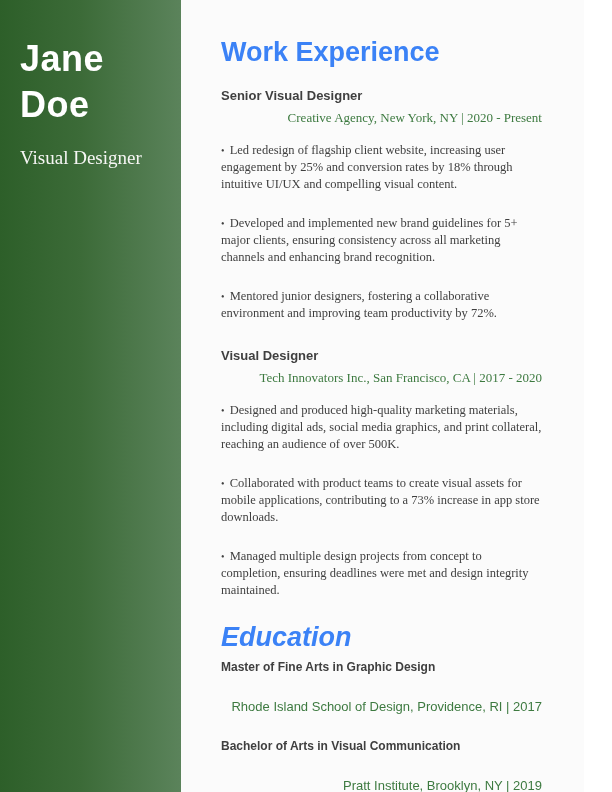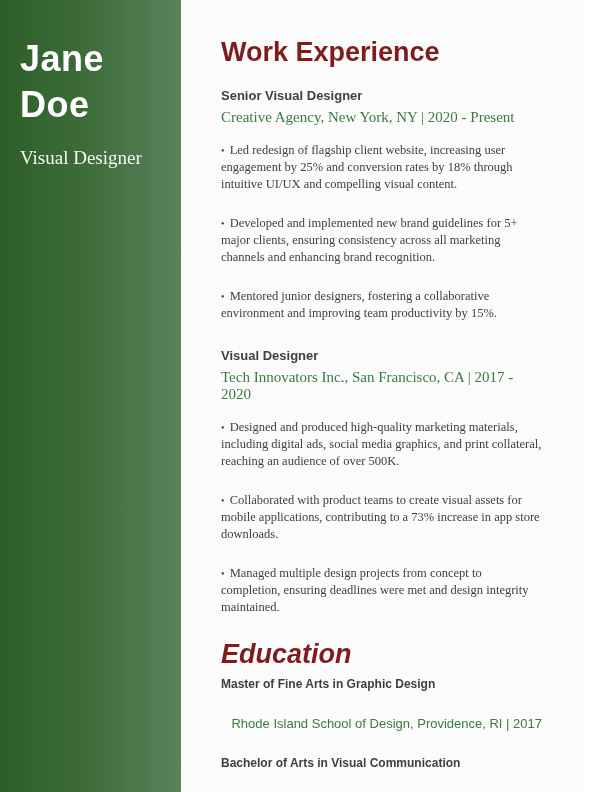--- a/index.html
+++ b/index.html
@@ -45,43 +45,44 @@
   .main {
     margin-left: 181px;
     box-sizing: border-box;
     padding: 36px 42px 0 40px;
   }
   .section-heading {
     font-family: "Liberation Sans", sans-serif;
     font-weight: 700;
     font-size: 27px;
     line-height: 32px;
-    color: #7f1d1d;
+    color: #3b82f6;
     margin: 0 0 18px 0;
   }
   .section-heading.education {
     margin-top: 4px;
     margin-bottom: 4px;
     font-style: italic;
   }
   .job-title {
     font-family: "Liberation Sans", sans-serif;
     font-weight: 700;
     font-size: 13px;
     line-height: 20px;
     color: #3f3f3f;
     margin: 0 0 3px 0;
   }
   .job + .job { margin-top: 24px; }
   .job-meta {
     font-family: "Liberation Serif", serif;
-    font-size: 15px;
+    font-size: 13px;
     line-height: 17px;
     color: #3d7a40;
     margin: 0 0 16px 0;
+    text-align: right;
   }
   .bullet {
     font-family: "Liberation Serif", serif;
     font-size: 12.5px;
     line-height: 17px;
     color: #3f3f3f;
     margin: 0 0 22px 0;
   }
   .bullet .dot {
     font-size: 10px;
@@ -120,21 +121,21 @@
 
   <main class="main">
 
     <h1 class="section-heading">Work Experience</h1>
 
     <section class="job">
       <h2 class="job-title">Senior Visual Designer</h2>
       <p class="job-meta">Creative Agency, New York, NY | 2020 - Present</p>
       <p class="bullet"><span class="dot">•</span> <span>Led redesign of flagship client website, increasing user engagement by 25% and conversion rates by 18% through intuitive UI/UX and compelling visual content.</span></p>
       <p class="bullet"><span class="dot">•</span> <span>Developed and implemented new brand guidelines for 5+ major clients, ensuring consistency across all marketing channels and enhancing brand recognition.</span></p>
-      <p class="bullet"><span class="dot">•</span> <span>Mentored junior designers, fostering a collaborative environment and improving team productivity by 15%.</span></p>
+      <p class="bullet"><span class="dot">•</span> <span>Mentored junior designers, fostering a collaborative environment and improving team productivity by 72%.</span></p>
     </section>
 
     <section class="job">
       <h2 class="job-title">Visual Designer</h2>
       <p class="job-meta">Tech Innovators Inc., San Francisco, CA | 2017 - 2020</p>
       <p class="bullet"><span class="dot">•</span> <span>Designed and produced high-quality marketing materials, including digital ads, social media graphics, and print collateral, reaching an audience of over 500K.</span></p>
       <p class="bullet"><span class="dot">•</span> <span>Collaborated with product teams to create visual assets for mobile applications, contributing to a 73% increase in app store downloads.</span></p>
       <p class="bullet"><span class="dot">•</span> <span>Managed multiple design projects from concept to completion, ensuring deadlines were met and design integrity maintained.</span></p>
     </section>
 

